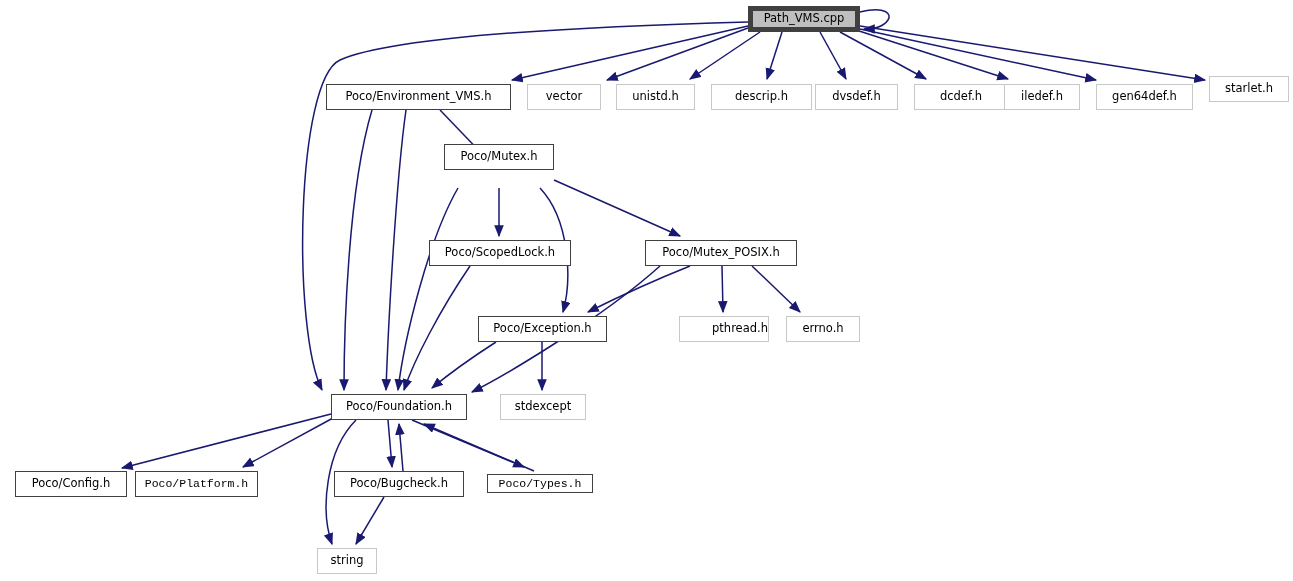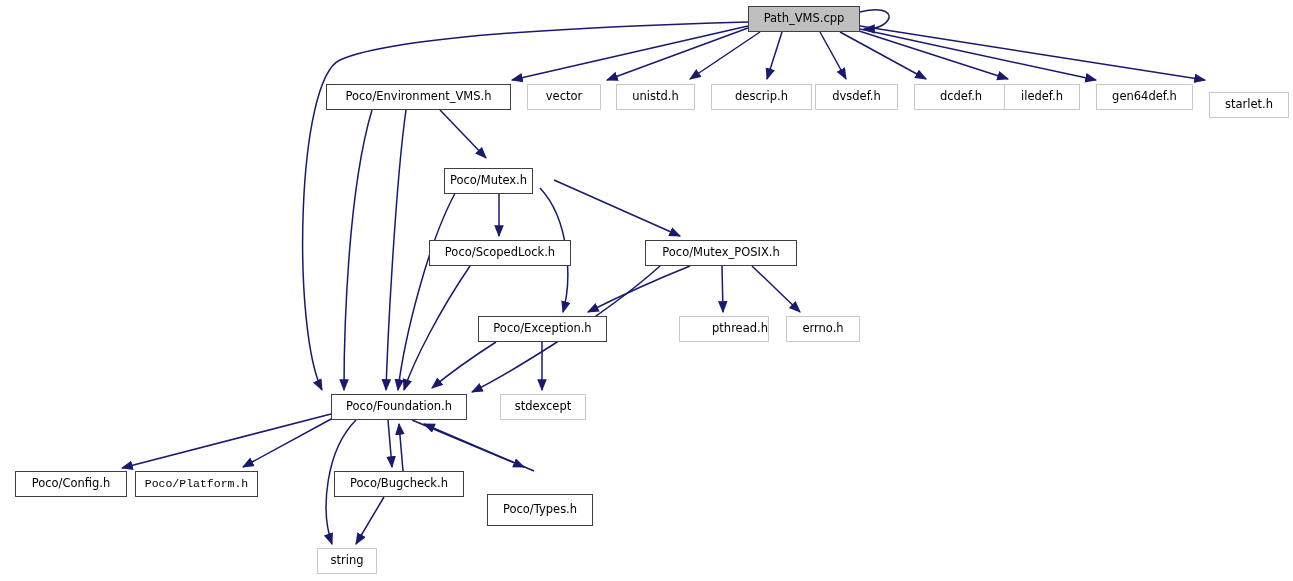--- a/index.html
+++ b/index.html
@@ -17,21 +17,21 @@
     display:flex;align-items:center;justify-content:center;
     background:#ffffff;
     font-size:11.5px;
     color:#000000;
     line-height:1;
     white-space:nowrap;
     letter-spacing:0px;
   }
   .node.linked{border:1px solid #404040;justify-content:center;}
   .node.external{border:1px solid #c8c8c8;}
-  .node.root{border:1px solid #ec4899;background:#bfbfbf;text-align:right;}
+  .node.root{border:5px solid #ec4899;background:#bfbfbf;text-align:right;}
   .node-label{pointer-events:none;}
 </style>
 </head>
 <body>
 
 <div id="graph-root">
   <svg id="edge-layer" viewBox="0 0 1293 581" xmlns="http://www.w3.org/2000/svg">
     <defs>
       <marker id="arrowhead" markerWidth="9" markerHeight="9" refX="7.2" refY="3.2" orient="auto" markerUnits="strokeWidth">
         <path d="M0,0 L8,3.2 L0,6.4 z" fill="#191970"></path>
@@ -94,24 +94,24 @@
       </div>
       <div class="node external" style="left: 914px; top: 84px; width: 94px; height: 26px; border-color: rgb(200, 200, 200); color: rgb(0, 0, 0);">
         <span class="node-label">dcdef.h</span>
       </div>
       <div class="node external" style="left: 1004px; top: 84px; width: 76px; height: 26px; border-color: rgb(200, 200, 200); color: rgb(0, 0, 0);">
         <span class="node-label">iledef.h</span>
       </div>
       <div class="node external" style="left: 1096px; top: 84px; width: 97px; height: 26px; border-color: rgb(200, 200, 200); color: rgb(0, 0, 0);">
         <span class="node-label">gen64def.h</span>
       </div>
-      <div class="node external" style="left: 1209px; top: 92px; width: 80px; height: 26px; border-color: rgb(200, 200, 200); color: rgb(0, 0, 0);">
+      <div class="node external" style="left: 1209px; top: 76px; width: 80px; height: 26px; border-color: rgb(200, 200, 200); color: rgb(0, 0, 0);">
         <span class="node-label">starlet.h</span>
       </div>
-      <div class="node linked" style="left: 444px; top: 168px; width: 89px; height: 26px; border-color: rgb(64, 64, 64); color: rgb(0, 0, 0);">
+      <div class="node linked" style="left: 444px; top: 144px; width: 110px; height: 26px; border-color: rgb(64, 64, 64); color: rgb(0, 0, 0);">
         <span class="node-label">Poco/Mutex.h</span>
       </div>
       <div class="node linked" style="left: 429px; top: 240px; width: 142px; height: 26px; border-color: rgb(64, 64, 64); color: rgb(0, 0, 0);">
         <span class="node-label">Poco/ScopedLock.h</span>
       </div>
       <div class="node linked" style="left: 645px; top: 240px; width: 152px; height: 26px; border-color: rgb(64, 64, 64); color: rgb(0, 0, 0);">
         <span class="node-label">Poco/Mutex_POSIX.h</span>
       </div>
       <div class="node linked" style="left: 478px; top: 316px; width: 129px; height: 26px; border-color: rgb(64, 64, 64); color: rgb(0, 0, 0);">
         <span class="node-label">Poco/Exception.h</span>
@@ -130,20 +130,20 @@
       </div>
       <div class="node linked" style="left: 3px; top: 471px; width: 112px; height: 26px; border-color: rgb(64, 64, 64); color: rgb(0, 0, 0); margin-left: 12px;">
         <span class="node-label">Poco/Config.h</span>
       </div>
       <div class="node linked" style="left: 135px; top: 471px; width: 123px; height: 26px; border-color: rgb(64, 64, 64); color: rgb(0, 0, 0); font-family: Liberation Mono, monospace;">
         <span class="node-label">Poco/Platform.h</span>
       </div>
       <div class="node linked" style="left: 334px; top: 471px; width: 130px; height: 26px; border-color: rgb(64, 64, 64); color: rgb(0, 0, 0);">
         <span class="node-label">Poco/Bugcheck.h</span>
       </div>
-      <div class="node linked" style="left: 487px; top: 494px; width: 106px; height: 32px; border-color: rgb(64, 64, 64); color: rgb(0, 0, 0);">
+      <div class="node linked" style="left: 487px; top: 474px; width: 106px; height: 19px; border-color: rgb(64, 64, 64); color: rgb(0, 0, 0); font-family: Liberation Mono, monospace;">
         <span class="node-label">Poco/Types.h</span>
       </div>
       <div class="node external" style="left: 317px; top: 548px; width: 60px; height: 26px; border-color: rgb(200, 200, 200); color: rgb(0, 0, 0);">
         <span class="node-label">string</span>
       </div>
     </div>
 </div>
 
 </body></html>

